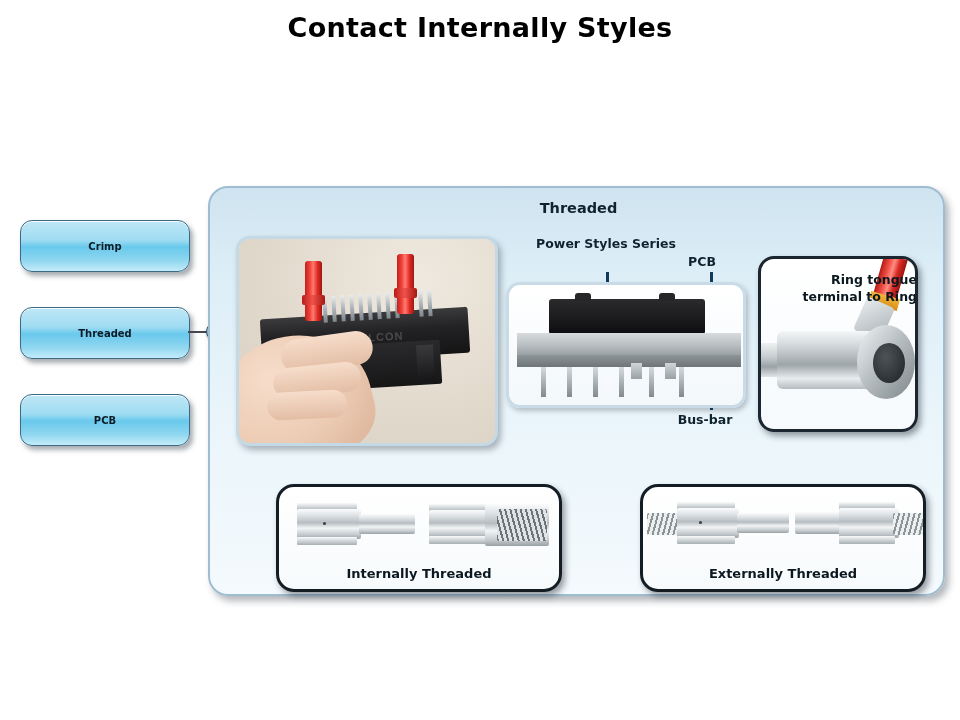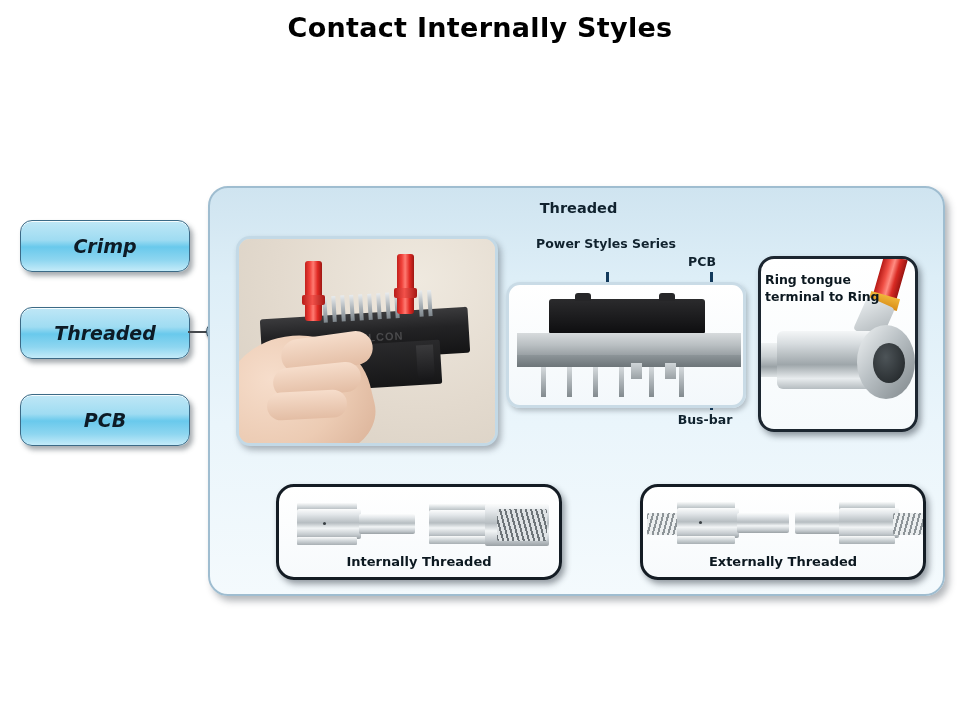--- a/index.html
+++ b/index.html
@@ -41,24 +41,23 @@
     background: linear-gradient(to bottom,
         #bfe7f6 0%, #9fdcf2 38%, #69c9ec 52%, #8ed6f0 78%, #c4ebf9 100%);
     box-shadow: 3px 4px 5px rgba(60,70,80,0.45),
                 inset 0 1px 0 rgba(255,255,255,0.85);
     display: flex;
     align-items: center;
     justify-content: center;
   }
   .side-btn-label {
     font-family: "DejaVu Sans", sans-serif;
-    font-size: 19px;
+    font-size: 10px;
     font-weight: bold;
     color: #0d1b26;
-    font-style: italic;
   }
   #side-btn-0 { top: 220px; }
   #side-btn-1 { top: 307px; }
   #side-btn-2 { top: 394px; }
 
   
   #connector-line {
     position: absolute;
     left: 188px;
     top: 331px;
@@ -378,21 +377,21 @@
     background: linear-gradient(to bottom, #ffffff 0%, #f6fafc 100%);
     box-shadow: 3px 4px 6px rgba(30,40,50,0.45);
     box-sizing: border-box;
     overflow: hidden;
   }
   #ring-label {
     position: absolute;
     left: 4px;
     top: 12px;
     width: 152px;
-    text-align: left;
+    text-align: right;
     font-family: "DejaVu Sans", sans-serif;
     font-size: 12.5px;
     font-weight: bold;
     line-height: 17px;
     color: #0c1820;
     z-index: 4;
   }
   .ring-barrel {
     position: absolute;
     left: 16px;
@@ -457,21 +456,21 @@
     height: 12px;
     background: linear-gradient(to bottom, #f0b63a, #d88c16);
     transform: rotate(16deg);
   }
 
   
   .bottom-card {
     position: absolute;
     top: 296px;
     width: 286px;
-    height: 96px;
+    height: 108px;
     border-radius: 18px;
     border: 3px solid #141c24;
     background: linear-gradient(to bottom, #ffffff 0%, #f7fafc 100%);
     box-shadow: 3px 4px 6px rgba(30,40,50,0.45);
     box-sizing: border-box;
     overflow: hidden;
   }
   #card-internal { left: 66px; }
   #card-external { left: 386px; margin-left: 44px; }
   .bottom-card-label {

